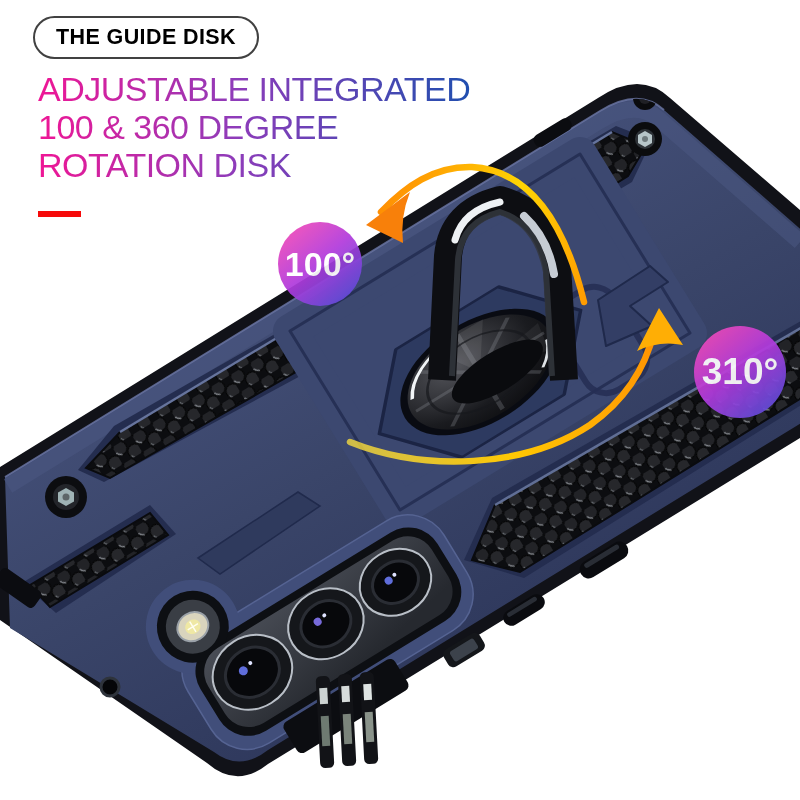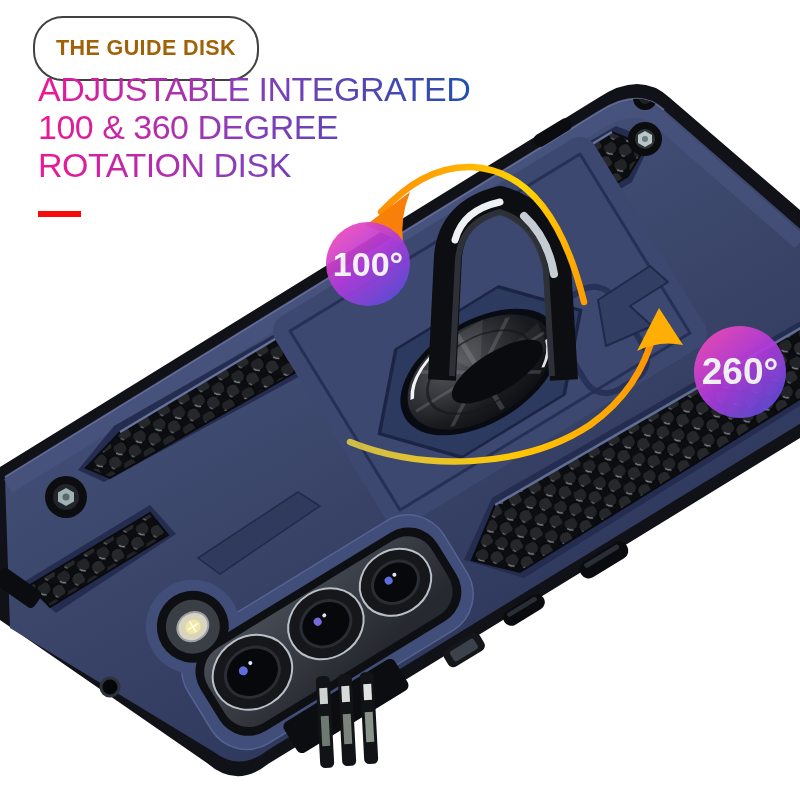--- a/index.html
+++ b/index.html
@@ -1,31 +1,31 @@
 <!DOCTYPE html>
 <html><head>
 <meta charset="utf-8">
 <style>
   html,body{margin:0;padding:0;background:#fff;}
   .stage{position:relative;width:800px;height:800px;background:#fff;overflow:hidden;
          font-family:"Liberation Sans","DejaVu Sans",sans-serif;}
   .stage svg{position:absolute;left:0;top:0;}
   .pill{position:absolute;left:33px;top:16px;display:inline-block;
-        border:2.5px solid #414141;border-radius:30px;padding:18px 21px;
-        font-size:21.5px;font-weight:bold;color:#a16207;letter-spacing:.4px;white-space:nowrap;text-align:right;}
+        border:2.5px solid #414141;border-radius:30px;padding:7px 21px;
+        font-size:21.5px;font-weight:bold;color:#000000;letter-spacing:.4px;white-space:nowrap;text-align:right;}
   .headline{position:absolute;left:38px;top:70px;width:440px;
         font-size:34px;font-weight:normal;line-height:38px;letter-spacing:-.5px;
         background:linear-gradient(90deg,#ef1695 0%,#8e3cba 45%,#1d4fae 100%);
         -webkit-background-clip:text;background-clip:text;}
   .headline div{color:transparent;white-space:nowrap;}
   .dash{position:absolute;left:38px;top:211px;width:43px;height:6px;background:#f60a0a;}
   .cbadge{position:absolute;border-radius:50%;display:flex;align-items:center;justify-content:center;
         color:#fff;font-weight:bold;opacity:.93;
         background:linear-gradient(140deg,#f84cb4 4%,#b23bdc 48%,#4850d8 100%);}
-  .cbadge.b100{left:278px;top:222px;width:84px;height:84px;font-size:34px;margin-left:48px;}
+  .cbadge.b100{left:278px;top:222px;width:84px;height:84px;font-size:34px;}
   .cbadge.b360{left:694px;top:326px;width:92px;height:92px;font-size:37px;}
 </style>
 </head>
 <body>
 
 <div class="stage">
 
   <svg width="800" height="800" viewBox="0 0 800 800">
     <defs>
       <path id="bodyPath" d="M 5,477 L 600,111 Q 639,87 664,110 L 806,234 L 806,420 L 268,750 Q 240,772 214,752 L 10,628 Z"></path>
@@ -230,14 +230,14 @@
 
   <div class="headline">
     <div>ADJUSTABLE INTEGRATED</div>
     <div>100 &amp; 360 DEGREE</div>
     <div>ROTATION DISK</div>
   </div>
 
   <div class="dash"></div>
 
   <div class="cbadge b100">100°</div>
-  <div class="cbadge b360">260°</div>
+  <div class="cbadge b360">310°</div>
 </div>
 
 </body></html>

